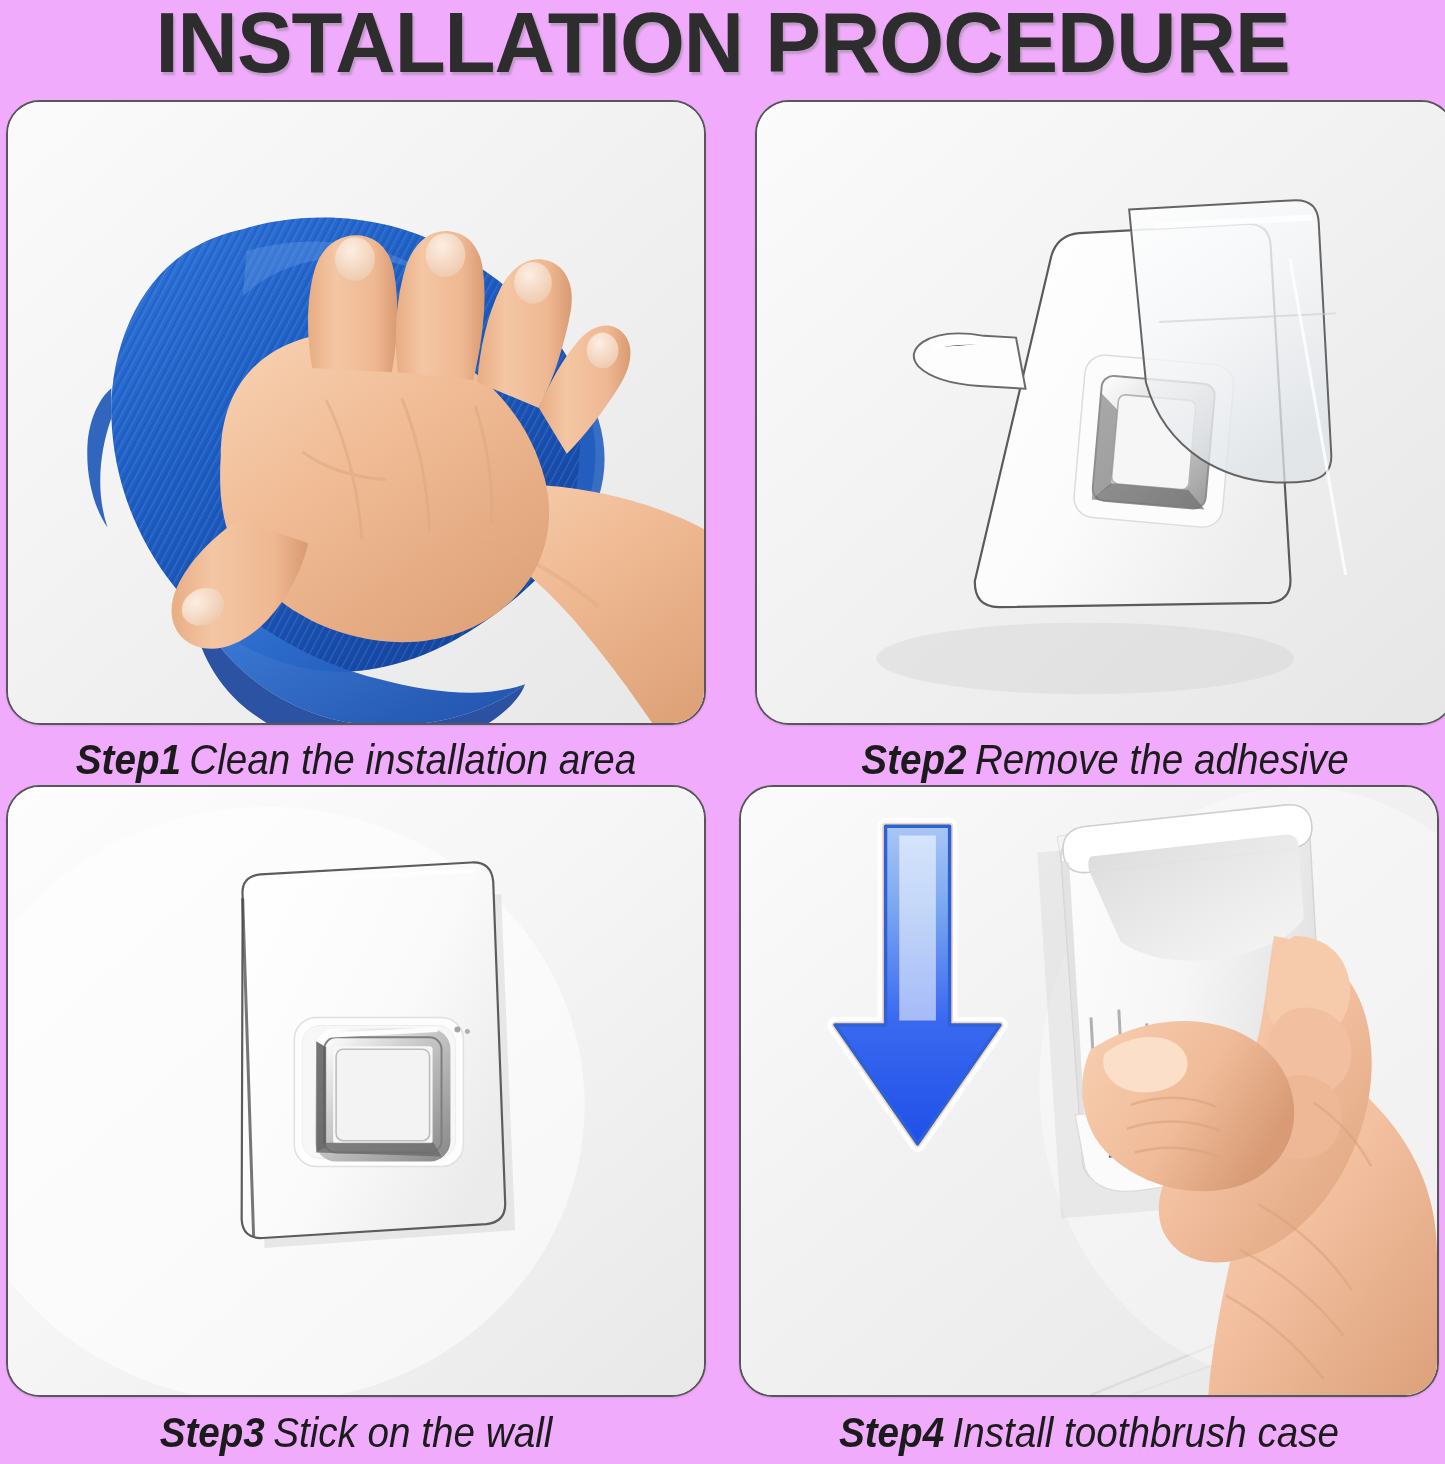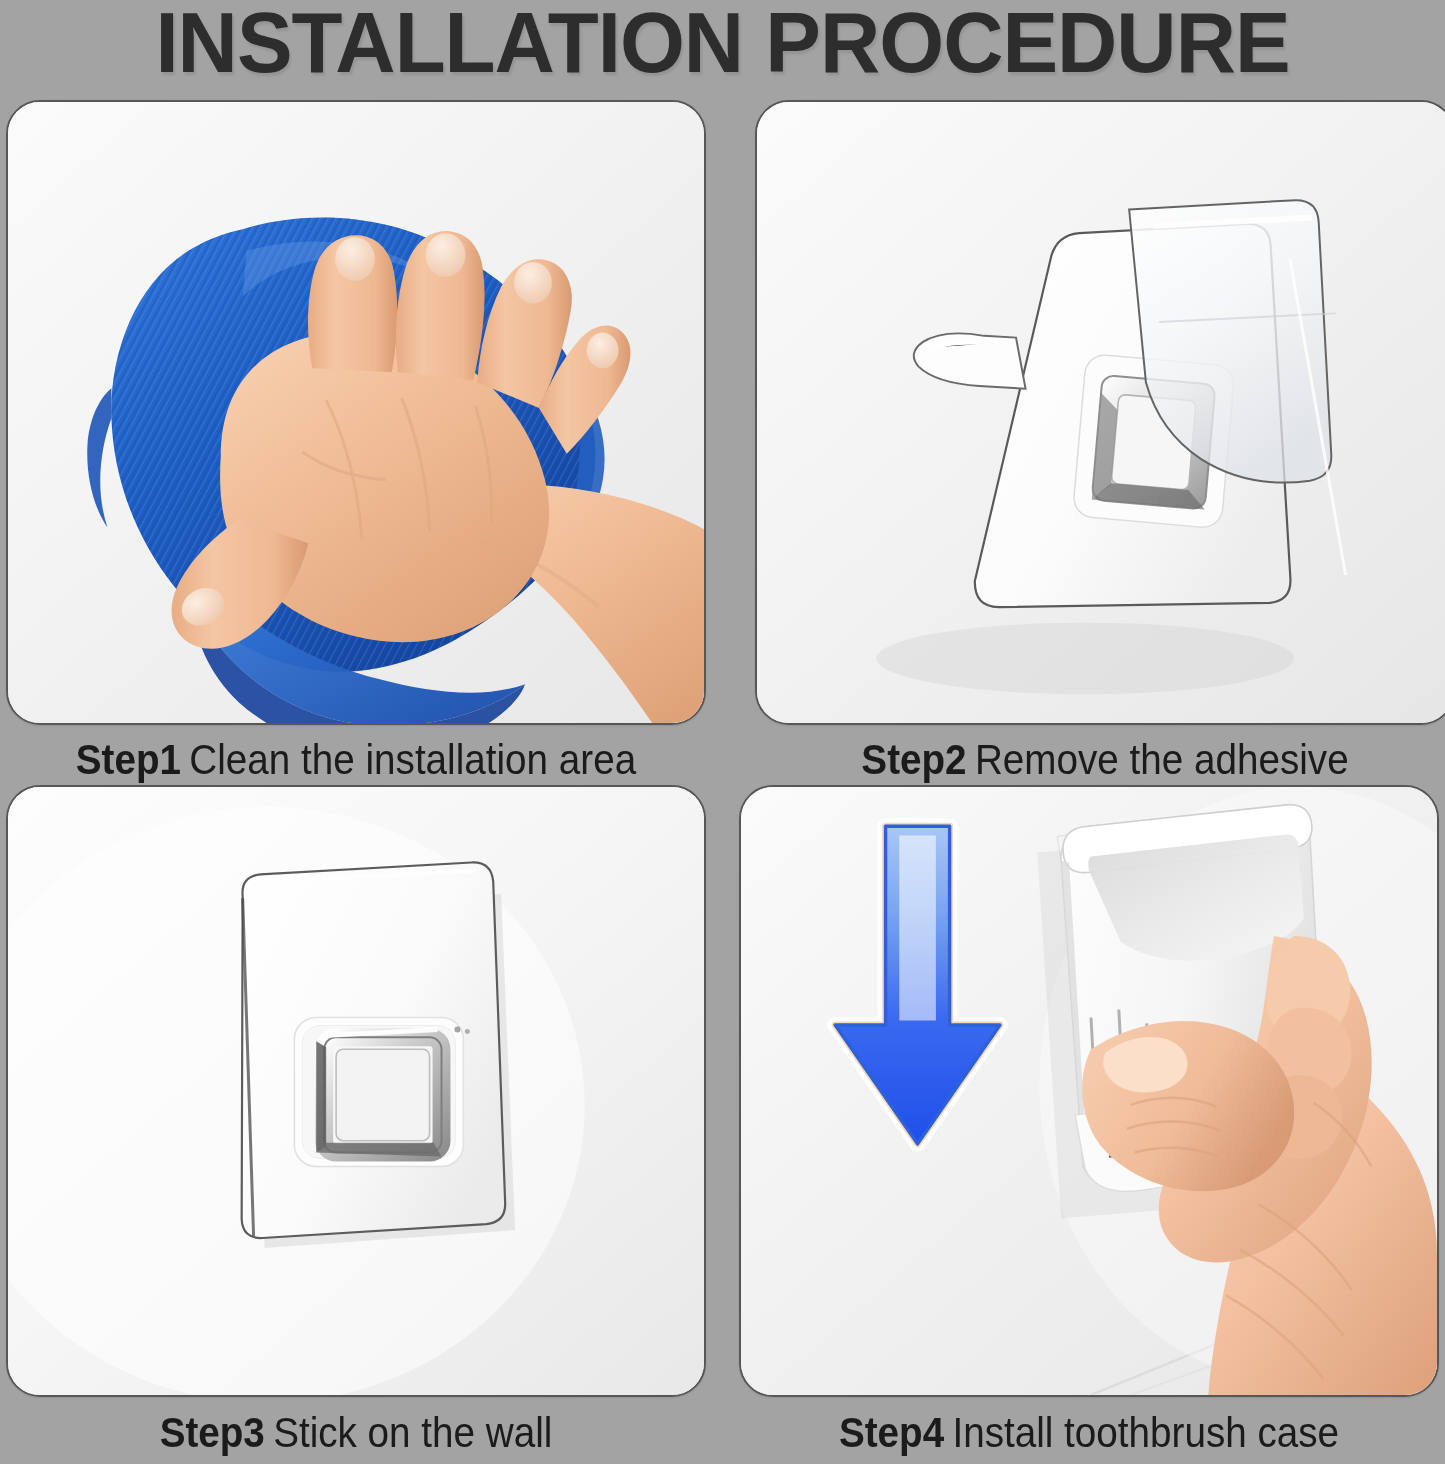--- a/index.html
+++ b/index.html
@@ -10,21 +10,21 @@
     height: 1464px;
     background: #ffffff;
     font-family: "Liberation Sans", sans-serif;
     overflow: hidden;
   }
 
   .page {
     position: relative;
     width: 1445px;
     height: 1464px;
-    background: #a3a3a3;
+    background: #f0abfc;
   }
 
   
   .title {
     position: absolute;
     left: 0;
     top: -6px;
     width: 1445px;
     height: 96px;
     line-height: 96px;
@@ -40,20 +40,21 @@
     transform-origin: center center;
   }
 
   
   .grid {
     position: absolute;
     left: 0;
     top: 100px;
     width: 1165px;
     height: 1364px;
+    font-style: italic;
   }
 
   .cell {
     position: absolute;
     width: 700px;
     height: 692px;
   }
   .cell.c1 { left: 6px;   top: 0px; }
   .cell.c2 { left: 755px; top: 0px; }
   .cell.c3 { left: 6px;   top: 685px; }

